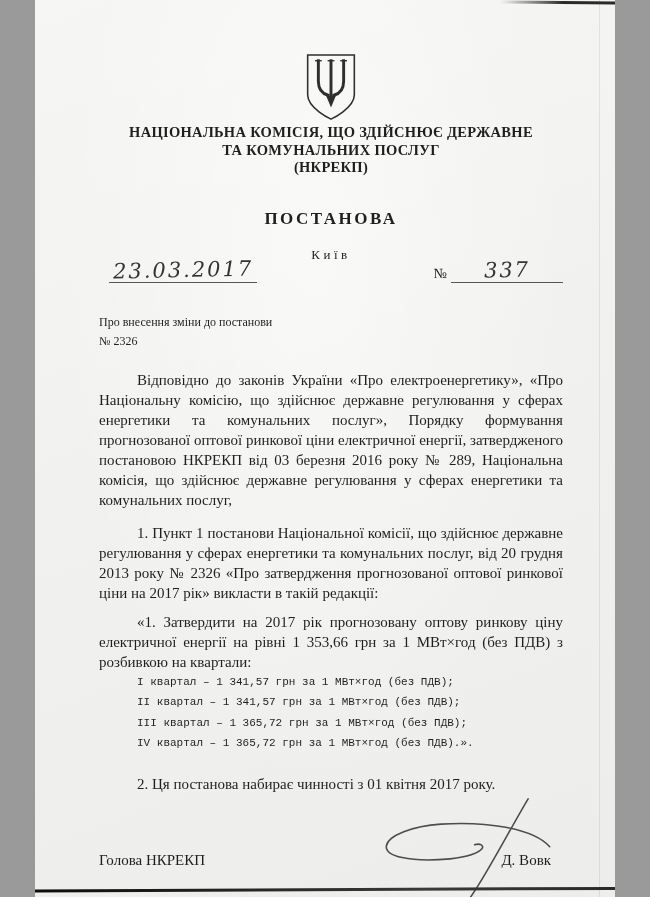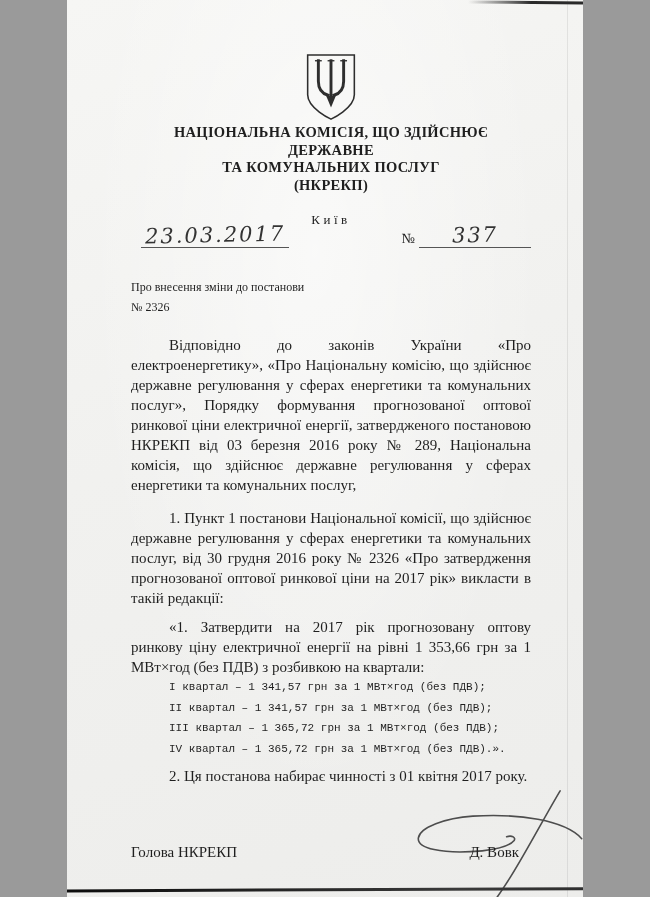--- a/index.html
+++ b/index.html
@@ -1,19 +1,19 @@
 <!DOCTYPE html>
 <html><head>
 <meta charset="utf-8">
 <style>
   html,body{margin:0;padding:0;}
   body{background:#9a9a9a; font-family:"Liberation Serif", serif;}
   .page{
     position:relative;
-    width:516px; height:897px;
+    width:580px; height:897px;
     margin:0 auto;
     background:
       radial-gradient(ellipse at 48% 28%, rgba(255,255,255,.55), rgba(255,255,255,0) 60%),
       linear-gradient(160deg, #f6f6f4 0%, #f1f1ef 45%, #ededeb 100%);
     color:#1f1f1f;
     overflow:hidden;
     box-sizing:border-box;
     padding:0 52px 0 64px;
   }
   
@@ -44,21 +44,21 @@
   .number-line{ width:112px; text-align:center; border-bottom:1.3px solid #555; margin-left:4px;}
   
   .subject{ margin-top:26px; font-size:12px; line-height:19.5px;}
   
   .para{ margin:0; font-size:15px; line-height:20px; text-align:justify; text-indent:38px;}
   .preamble{ margin-top:18px;}
   .resolves{ margin-top:26px; font-weight:bold; font-size:15.5px; letter-spacing:.4px;}
   .item1{ margin-top:13px;}
   .quote-intro{ margin-top:9px;}
   .quarters{ font-size:11px; line-height:20.5px; margin-left:38px;font-family:Liberation Mono, monospace;}
-  .item2{ margin-top:7px; text-align:left;}
+  .item2{ margin-top:20px; text-align:left;}
   
   .sign-row{ position:relative; margin-top:34px; height:60px; font-size:15px;}
   .signer-title{ position:absolute; left:0; top:24px;}
   .signer-name{ position:absolute; right:12px; top:24px;}
   .signature-svg{ position:absolute; left:272px; top:-32px; width:196px; height:122px;}
 </style>
 </head>
 <body>
 
 <div class="page">
@@ -80,41 +80,42 @@
     </g>
     <path d="M27 45 L32 57 L37 45 Z" fill="#2e2e2e" stroke="none"></path>
   </svg>
 
   <div class="org-name">
     <div>НАЦІОНАЛЬНА КОМІСІЯ, ЩО ЗДІЙСНЮЄ ДЕРЖАВНЕ</div>
     <div>ТА КОМУНАЛЬНИХ ПОСЛУГ</div>
     <div>(НКРЕКП)</div>
   </div>
 
+  <div class="doc-type">ПОСТАНОВА</div>
 
   <div class="date-row">
     <div class="date-field">
       <span class="handwrite">23.03.2017</span>
     </div>
     <div class="city">Київ</div>
     <div class="number-field">
       <span class="number-label">№</span>
       <span class="number-line"><span class="handwrite">337</span></span>
     </div>
   </div>
 
   <div class="subject">
     <div>Про внесення зміни до постанови</div>
     <div>№ 2326</div>
   </div>
 
   <p class="para preamble">Відповідно до законів України «Про електроенергетику», «Про Національну комісію, що здійснює державне регулювання у сферах енергетики та комунальних послуг», Порядку формування прогнозованої оптової ринкової ціни електричної енергії, затвердженого постановою НКРЕКП від 03 березня 2016 року № 289, Національна комісія, що здійснює державне регулювання у сферах енергетики та комунальних послуг,</p>
 
 
-  <p class="para item1">1. Пункт 1 постанови Національної комісії, що здійснює державне регулювання у сферах енергетики та комунальних послуг, від 30 грудня 2016 року № 2326 «Про затвердження прогнозованої оптової ринкової ціни на 2017 рік» викласти  в такій редакції:</p>
+  <p class="para item1">1. Пункт 1 постанови Національної комісії, що здійснює державне регулювання у сферах енергетики та комунальних послуг, від 20 грудня 2013 року № 2326 «Про затвердження прогнозованої оптової ринкової ціни на 2017 рік» викласти  в такій редакції:</p>
 
   <p class="para quote-intro">«1. Затвердити на 2017 рік прогнозовану оптову ринкову ціну електричної енергії на рівні 1 353,66 грн за 1 МВт×год (без ПДВ)  з розбивкою на квартали:</p>
 
   <div class="quarters">
     <div>І квартал – 1 341,57 грн за 1 МВт×год (без ПДВ);</div>
     <div>ІІ квартал – 1 341,57  грн за 1 МВт×год (без ПДВ);</div>
     <div>ІІІ квартал – 1 365,72  грн за 1 МВт×год (без ПДВ);</div>
     <div>ІV квартал – 1 365,72  грн за 1 МВт×год (без ПДВ).».</div>
   </div>
 

